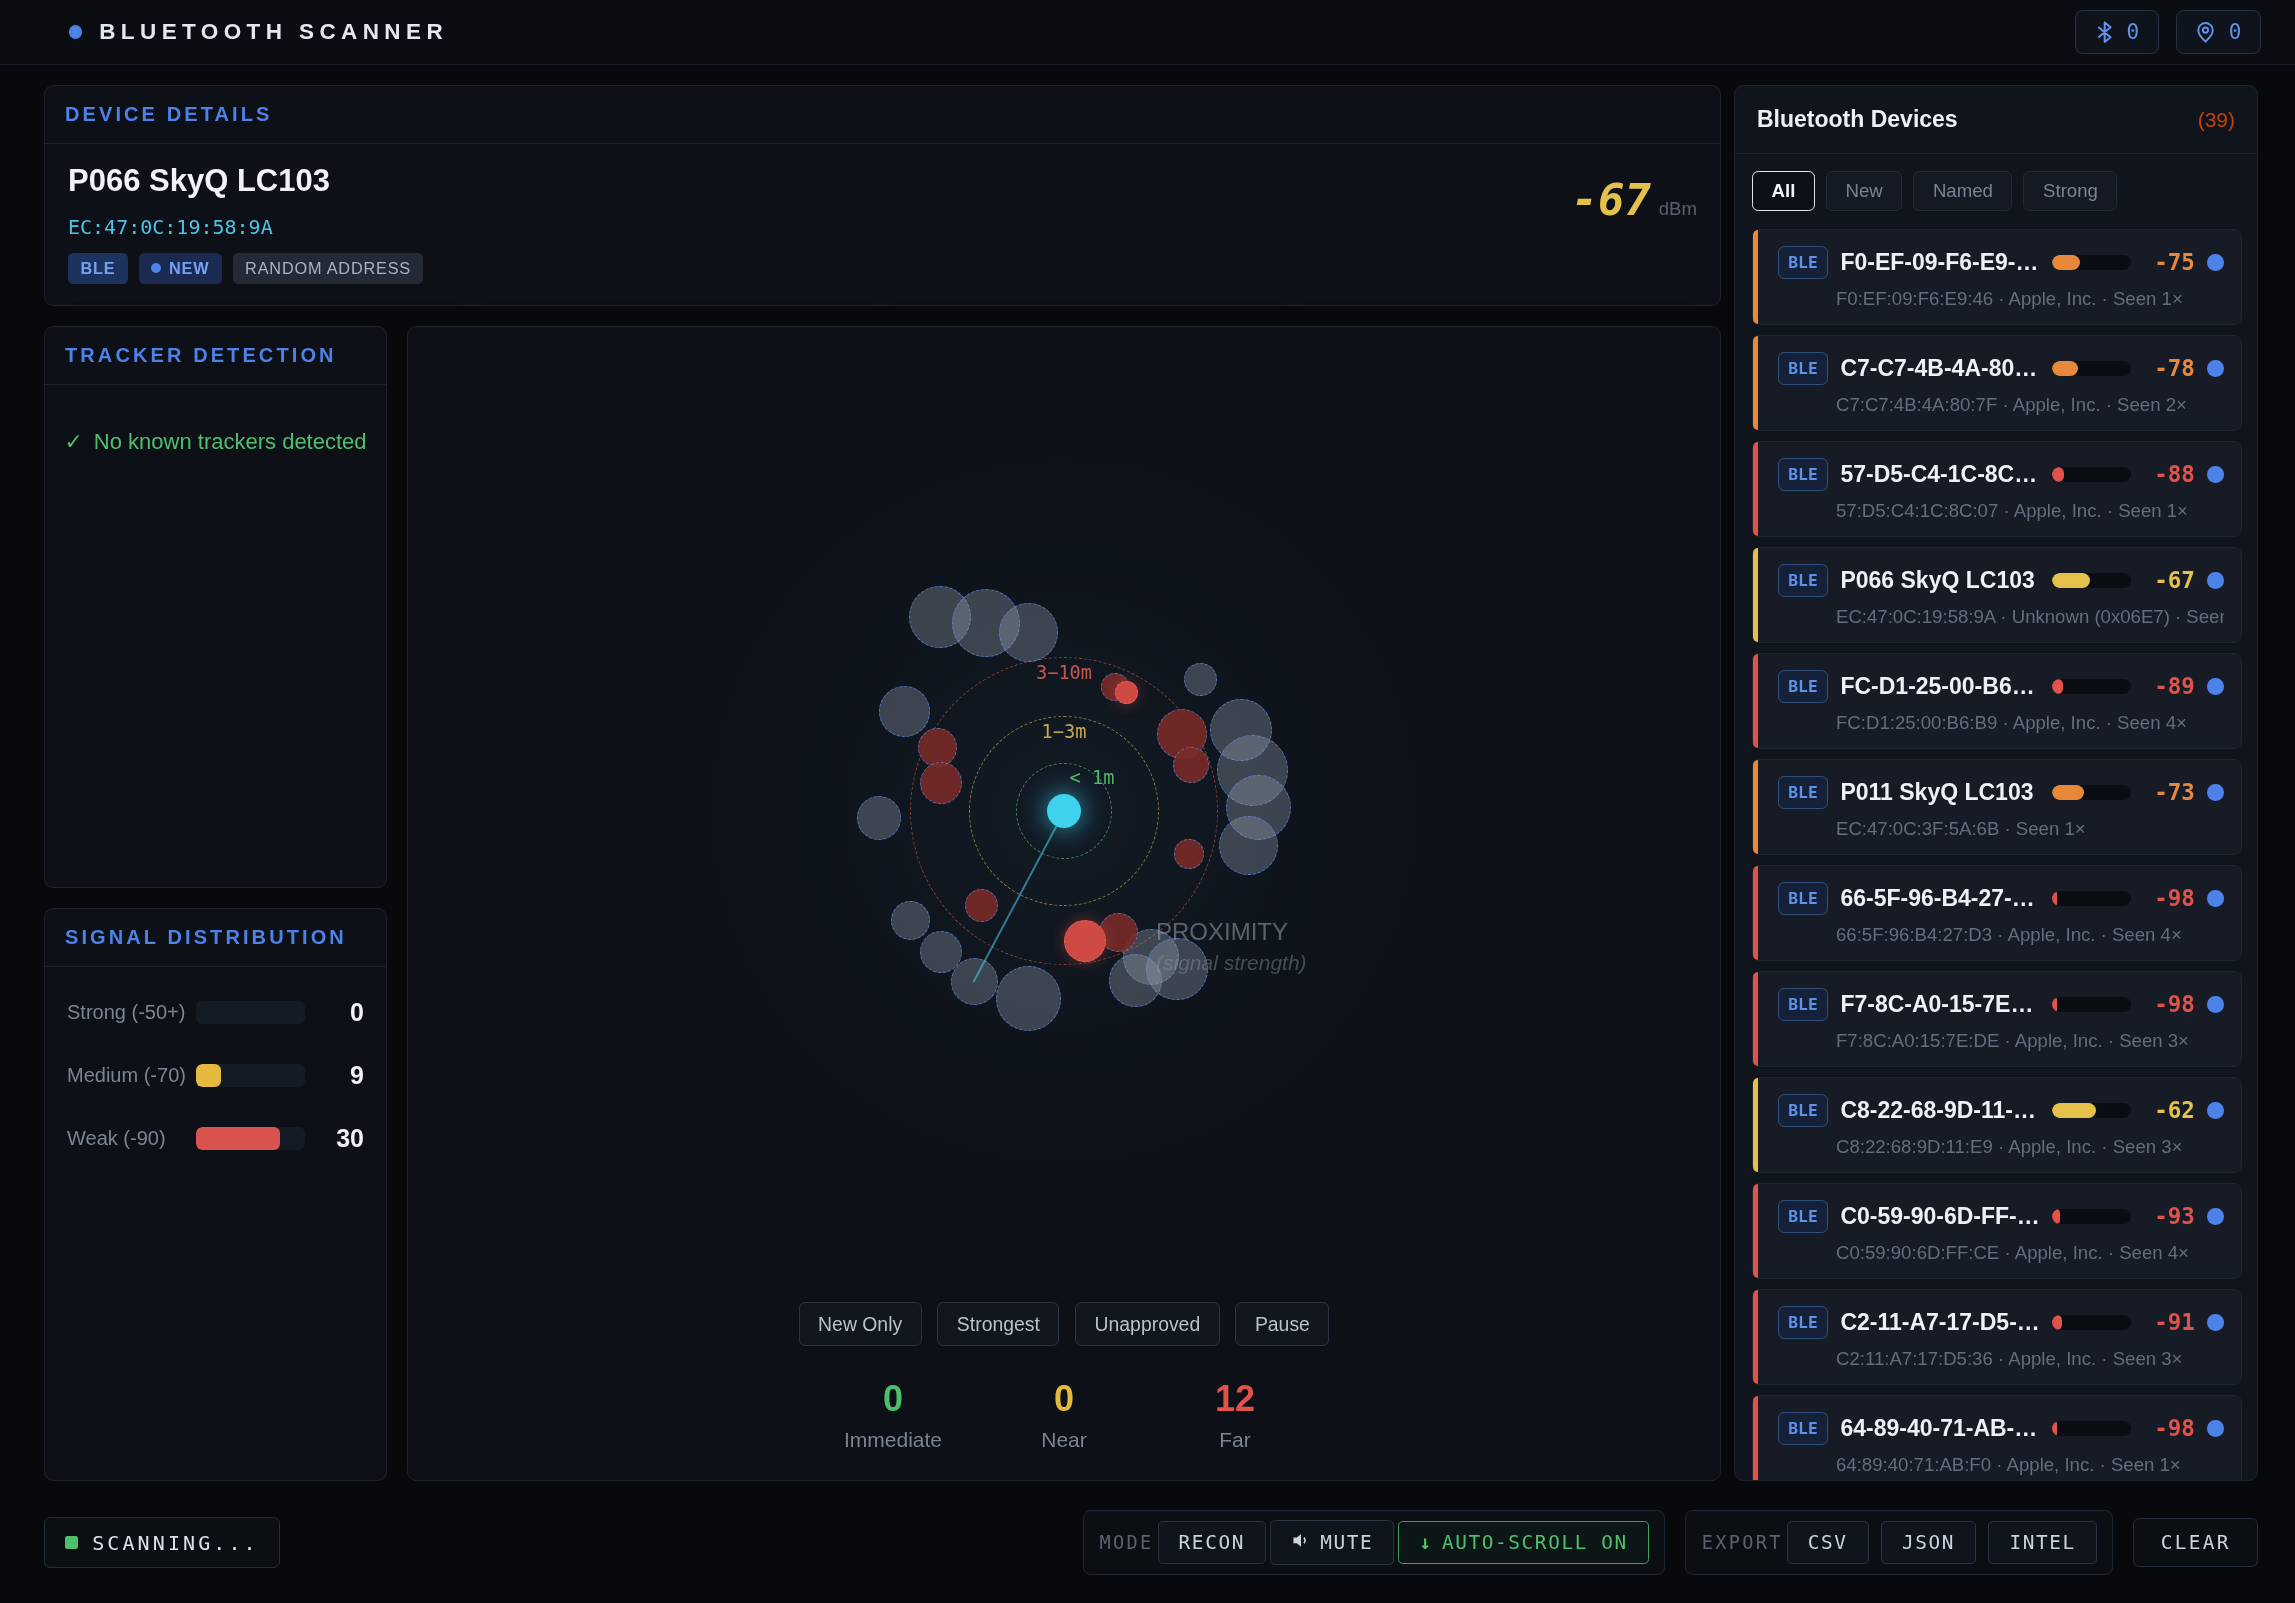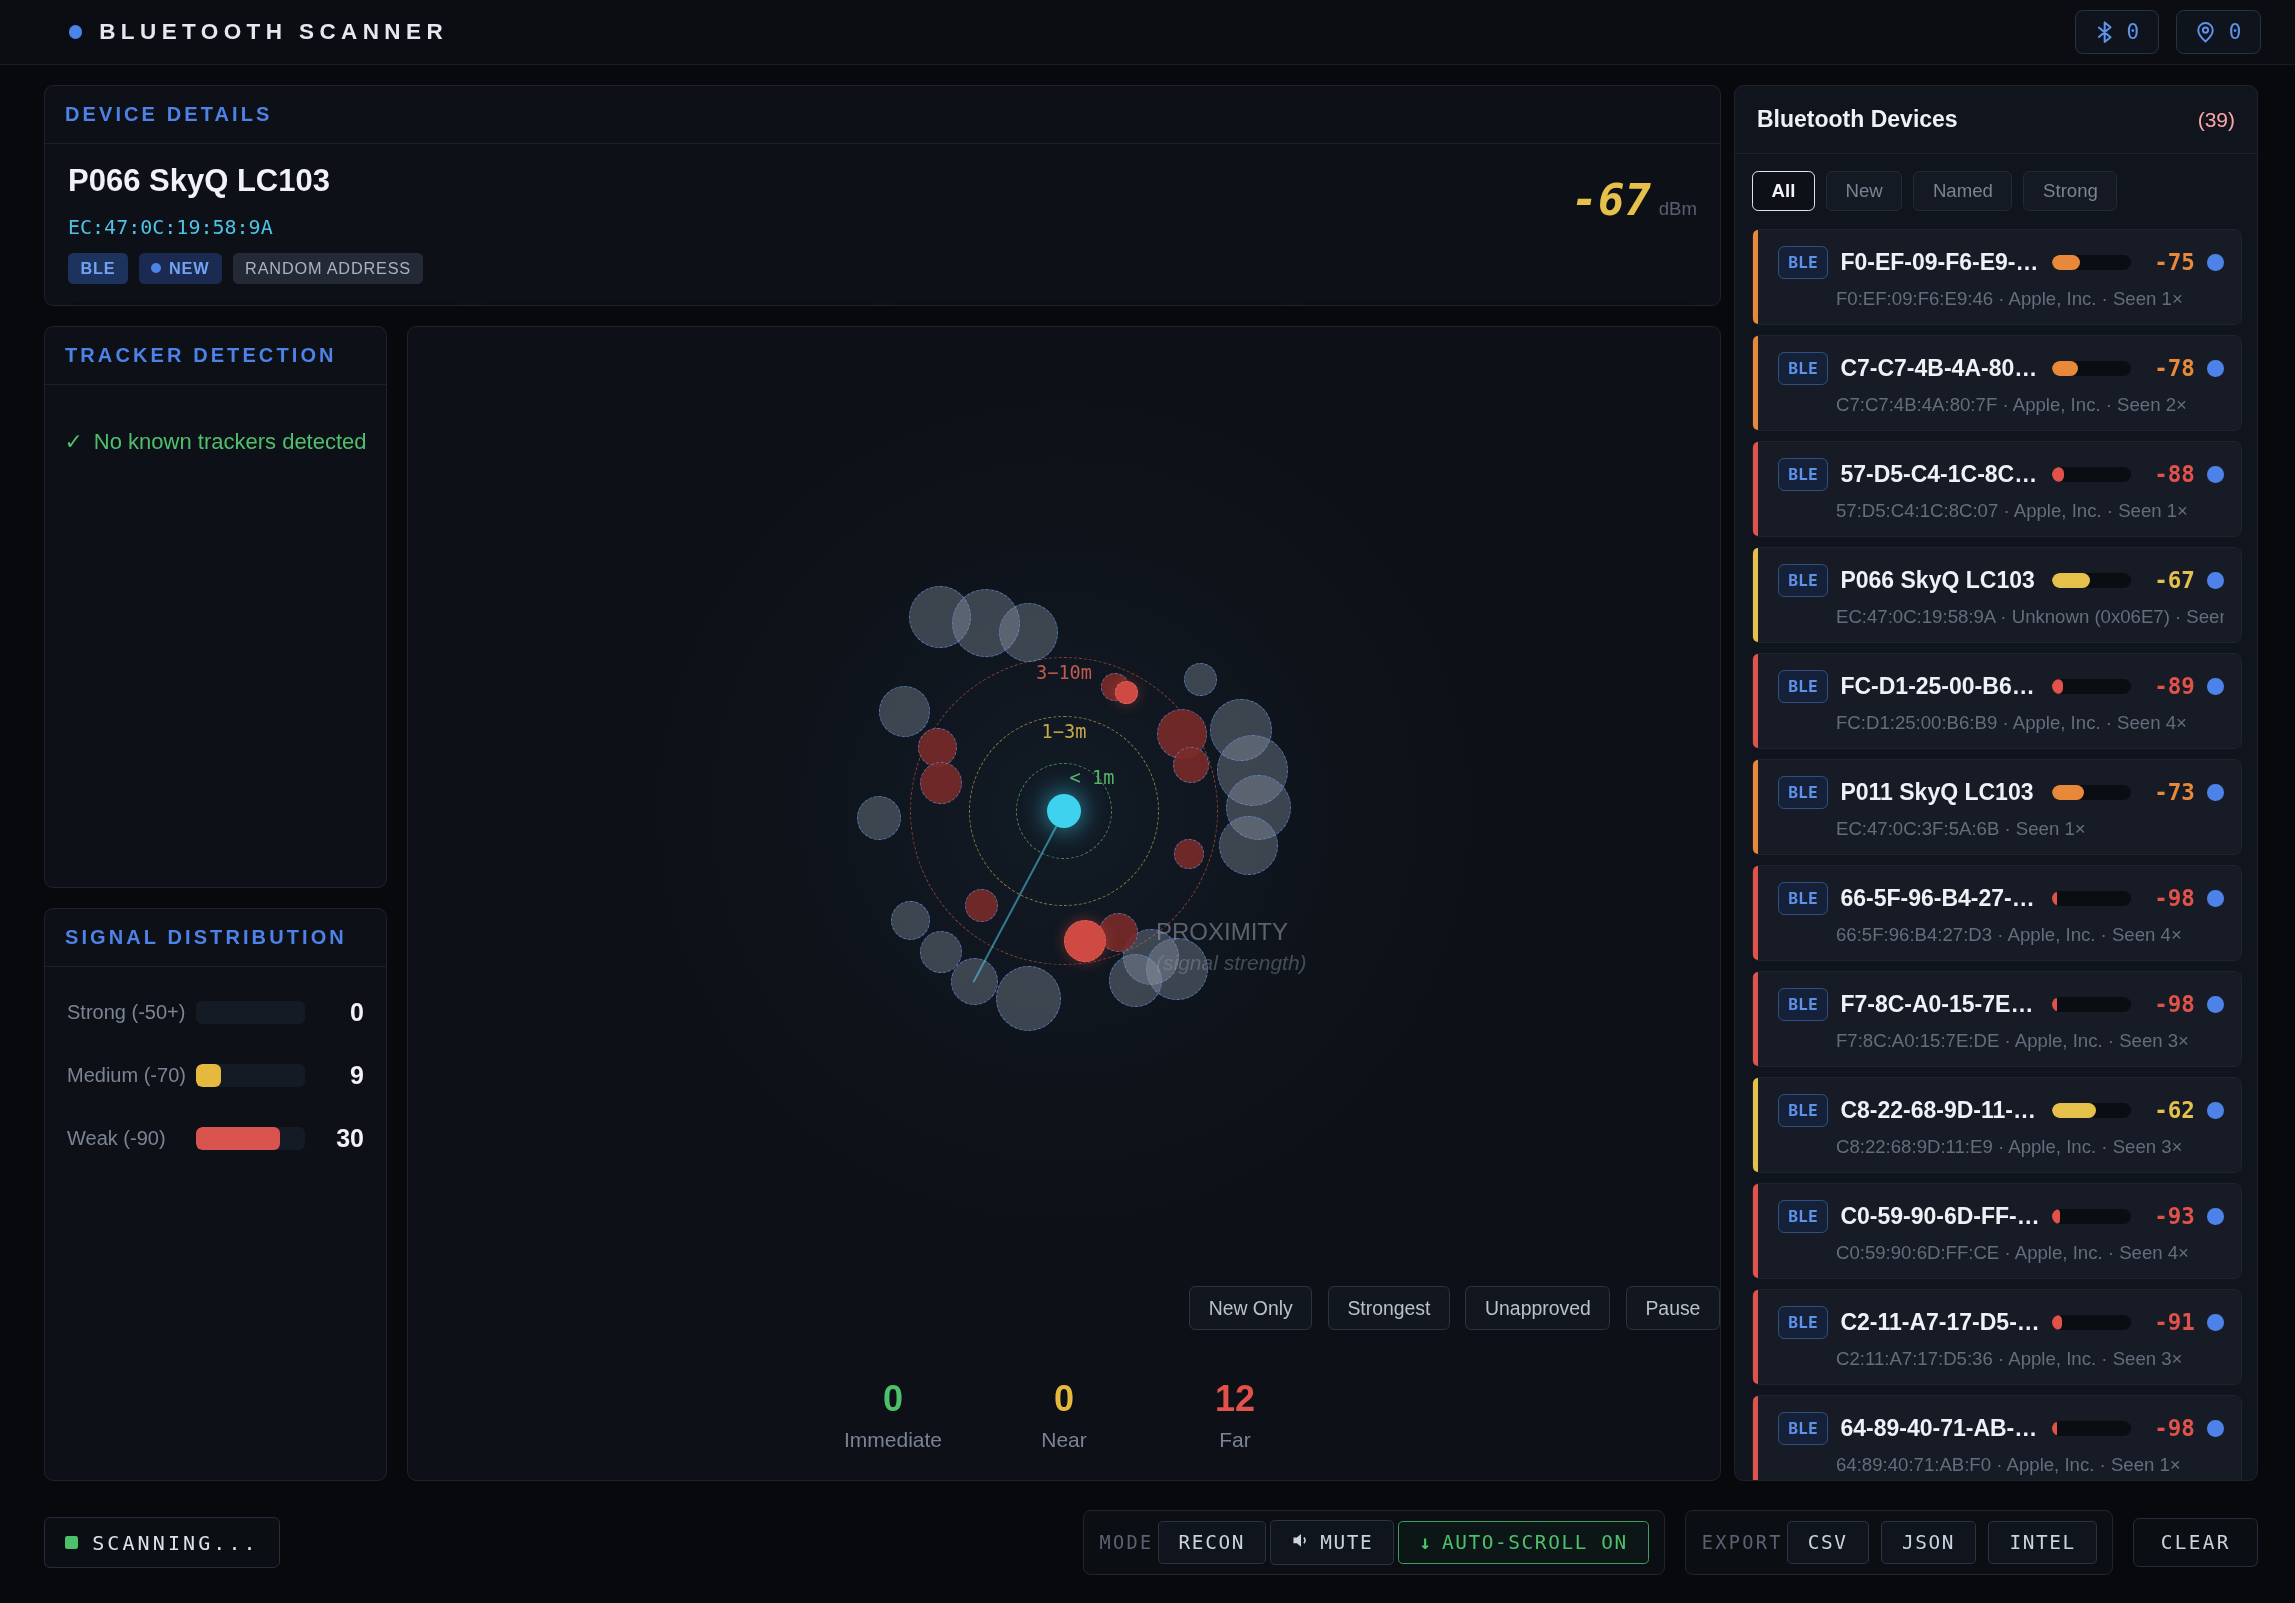--- a/index.html
+++ b/index.html
@@ -71,32 +71,32 @@
   .ring-label{position:absolute;transform:translateX(-50%);font-family:"DejaVu Sans Mono",monospace;font-size:18.6px;white-space:nowrap}
   .blip{position:absolute;border-radius:50%}
   .blip.gray{background:rgba(150,160,176,.34);border:1.9px dashed rgba(96,140,232,.75)}
   .blip.red{background:rgba(122,43,40,.88);border:1.9px dashed rgba(96,140,232,.7)}
   .blip.bright{background:#cf4a42;border:1.9px dashed rgba(235,108,96,.85);box-shadow:0 0 14px rgba(207,74,66,.45)}
   .center-dot{position:absolute;width:34px;height:34px;left:-17px;top:-17px;border-radius:50%;background:#3fd2ee;box-shadow:0 0 26.4px rgba(63,210,238,.75)}
   .center-line{position:absolute;left:0;top:0;height:1.9px;background:rgba(80,205,235,.55);transform-origin:0 50%}
   .radar-mark{position:absolute;left:92px;top:107px;white-space:nowrap}
   .radar-mark .t1{font-size:24px;color:rgba(155,163,175,.55)}
   .radar-mark .t2{font-size:21px;font-style:italic;color:rgba(145,153,165,.42);margin-top:4.7px}
-  .radar-filters{position:absolute;left:0;right:0;bottom:150px;display:flex;justify-content:flex-end;gap:15.5px}
+  .radar-filters{position:absolute;left:0;right:0;bottom:134px;display:flex;justify-content:center;gap:15.5px}
   .rbtn{background:#12161f;border:1.2px solid #2a3442;border-radius:6.2px;color:#b9c1cd;font-size:19.4px;padding:9.3px 18.6px;cursor:pointer}
   .radar-counts{position:absolute;left:0;right:0;bottom:28px;display:flex;justify-content:center}
   .rcount{width:171px;text-align:center}
   .rcount .num{font-size:36px;font-weight:bold}
   .rcount .cap{font-size:21px;color:var(--dim);margin-top:7.8px}
 
   
   .sidebar{width:524px;flex:0 0 524px;background:var(--panel2);display:flex;flex-direction:column}
   .sb-head{display:flex;align-items:center;padding:20px 22px;border-bottom:0.8px solid #1a212d}
   .sb-title{font-size:23px;font-weight:bold;color:#eef1f6}
-  .sb-count{margin-left:auto;font-size:21px;color:#fca5a5}
+  .sb-count{margin-left:auto;font-size:21px;color:#c2410c}
   .sb-filters{display:flex;gap:11px;padding:17px 17px}
   .chip{font-size:18.6px;padding:7.8px 18.6px;border-radius:6.2px;background:#141923;border:1.2px solid #222a38;color:#7a8494;cursor:pointer}
   .chip.active{background:#0d1016;border:1.6px solid #dfe4ec;color:#f2f4f8;font-weight:bold}
   .sb-list{flex:1;overflow:hidden;padding:1.6px 15.5px 14px 17px;display:flex;flex-direction:column;gap:10px}
   .dev{position:relative;flex:0 0 96px;background:#161b25;border:0.8px solid #1e2531;border-radius:7.8px;padding:15.5px 17px 0 25px;cursor:pointer}
   .dev-accent{position:absolute;left:0;top:0;bottom:0;width:5.4px;border-radius:7.8px 0 0 7.8px}
   .dev-top{display:flex;align-items:center;gap:12.4px}
   .proto{font-family:"DejaVu Sans Mono",monospace;font-size:16.3px;font-weight:bold;color:var(--blue-lt);background:#152138;border:1.2px solid #32507e;border-radius:6.2px;padding:6.2px 9.3px}
   .dev-name{font-size:23px;font-weight:bold;color:#eef1f6;flex:1;white-space:nowrap;overflow:hidden;text-overflow:ellipsis}
   .pill{width:79px;height:14.8px;border-radius:7.8px;background:#0a0d12;overflow:hidden;flex:0 0 79px}

